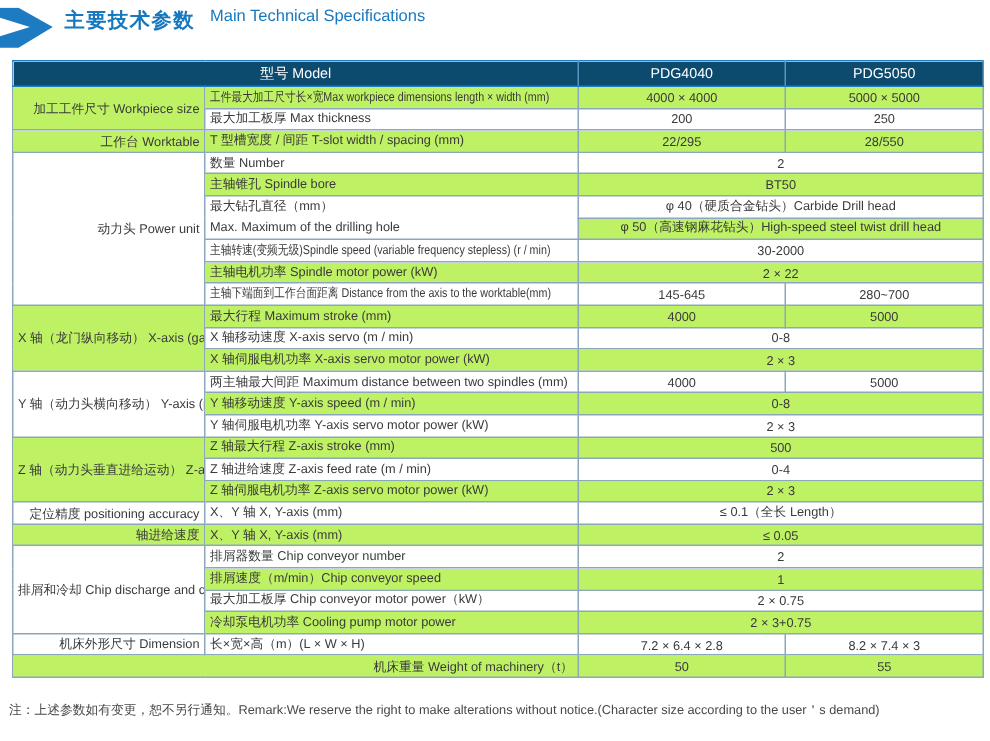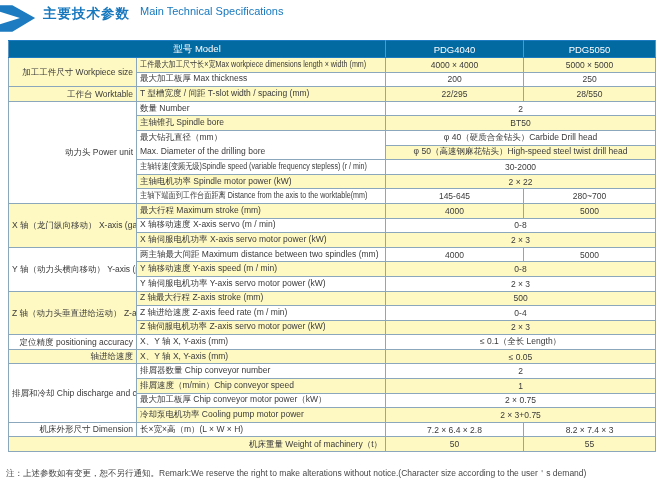--- a/index.html
+++ b/index.html
@@ -16,27 +16,27 @@
   
   table.spec{
     position:absolute;left:8px;top:40px;width:647px;
     border-collapse:collapse;table-layout:fixed;
   }
   table.spec th,table.spec td{
     border:1px solid #8aa7bb;overflow:hidden;white-space:nowrap;
     font-weight:normal;box-sizing:border-box;
   }
   table.spec th{
-    background:#0369a1;color:#ffffff;font-size:9.5px;height:17px;
+    background:#0c4a6e;color:#ffffff;font-size:9.5px;height:17px;
     text-align:center;padding:0 3px;border-color:#1c7bc1 #5a94c2;
   }
   table.spec td{
     height:14.6px;font-size:8.5px;color:#3a3a3a;padding:0 3px;background:#ffffff;
   }
-  tr.lb td{background:#fef9c3;}
+  tr.lb td{background:#bef264;}
   td.bg-w{background:#ffffff;}
   td.bg-lb{background:#cedfec;}
   td.g{text-align:right;white-space:pre-line;line-height:1.25;padding-left:8px;vertical-align:middle;}
   td.s{text-align:left;padding-left:4px;}
   td.s.two{white-space:pre-line;line-height:1.6;}
   td.v{text-align:center;}
   .cond{display:inline-block;transform:scaleX(0.84);transform-origin:left center;}
   
   .footnote{position:absolute;left:6px;top:468px;font-size:8.5px;color:#474747;white-space:nowrap;}
 </style>
@@ -88,21 +88,21 @@
 Power unit</td>
       <td class="s">数量 Number</td>
       <td class="v" colspan="2">2</td>
     </tr>
     <tr class="lb">
       <td class="s">主轴锥孔 Spindle bore</td>
       <td class="v" colspan="2">BT50</td>
     </tr>
     <tr>
       <td class="s two bg-w" rowspan="2">最大钻孔直径（mm）
-Max. Diameter of the drilling bore</td>
+Max. Maximum of the drilling hole</td>
       <td class="v" colspan="2">φ 40（硬质合金钻头）Carbide Drill head</td>
     </tr>
     <tr class="lb">
       <td class="v" colspan="2">φ 50（高速钢麻花钻头）High-speed steel twist drill head</td>
     </tr>
     <tr>
       <td class="s"><span class="cond">主轴转速(变频无级)Spindle speed (variable frequency stepless) (r / min)</span></td>
       <td class="v" colspan="2">30-2000</td>
     </tr>
     <tr class="lb">

